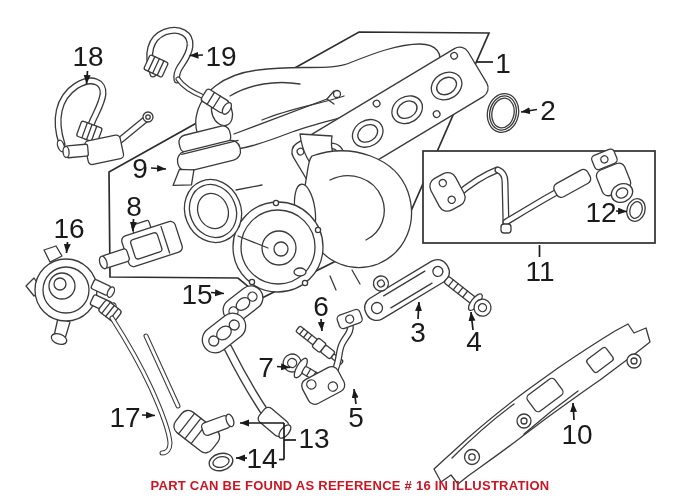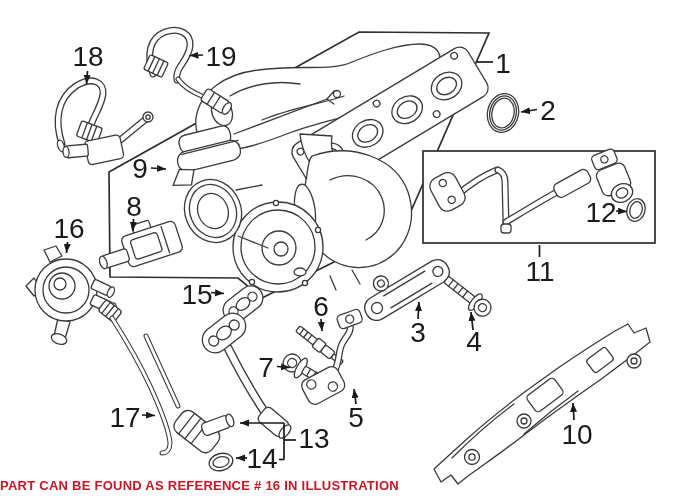--- a/index.html
+++ b/index.html
@@ -14,21 +14,21 @@
   .tube{fill:none;stroke:#3a3a3a;stroke-width:7;stroke-linecap:round;}
   .tubein{fill:none;stroke:#ffffff;stroke-width:4.4;stroke-linecap:round;}
   .tubeS{fill:none;stroke:#3a3a3a;stroke-width:5;stroke-linecap:round;}
   .tubeSin{fill:none;stroke:#ffffff;stroke-width:2.9;stroke-linecap:round;}
   .tubeB{fill:none;stroke:#3a3a3a;stroke-width:9;stroke-linecap:round;}
   .tubeBin{fill:none;stroke:#ffffff;stroke-width:6.2;stroke-linecap:round;}
   .arrow{fill:none;stroke:#1a1a1a;stroke-width:1.7;marker-end:url(#ah);}
   .tick{fill:none;stroke:#1a1a1a;stroke-width:1.7;}
   .lbl{font-family:"Liberation Sans",sans-serif;font-size:28px;fill:#1a1a1a;text-anchor:middle;}
   .footer-note{
-    position:absolute;left:0;top:478px;width:700px;
+    position:absolute;left:0;top:478px;width:700px;text-align:center;
     font-weight:bold;font-size:13px;letter-spacing:0.25px;color:#cc1522;
   }
 </style>
 </head>
 <body>
 
 <svg width="700" height="504" viewBox="0 0 700 504">
   <defs>
     <marker id="ah" markerUnits="userSpaceOnUse" markerWidth="11" markerHeight="9" refX="9" refY="3.5" orient="auto">
       <path d="M0,0 L9,3.5 L0,7 Z" fill="#1a1a1a"></path>

